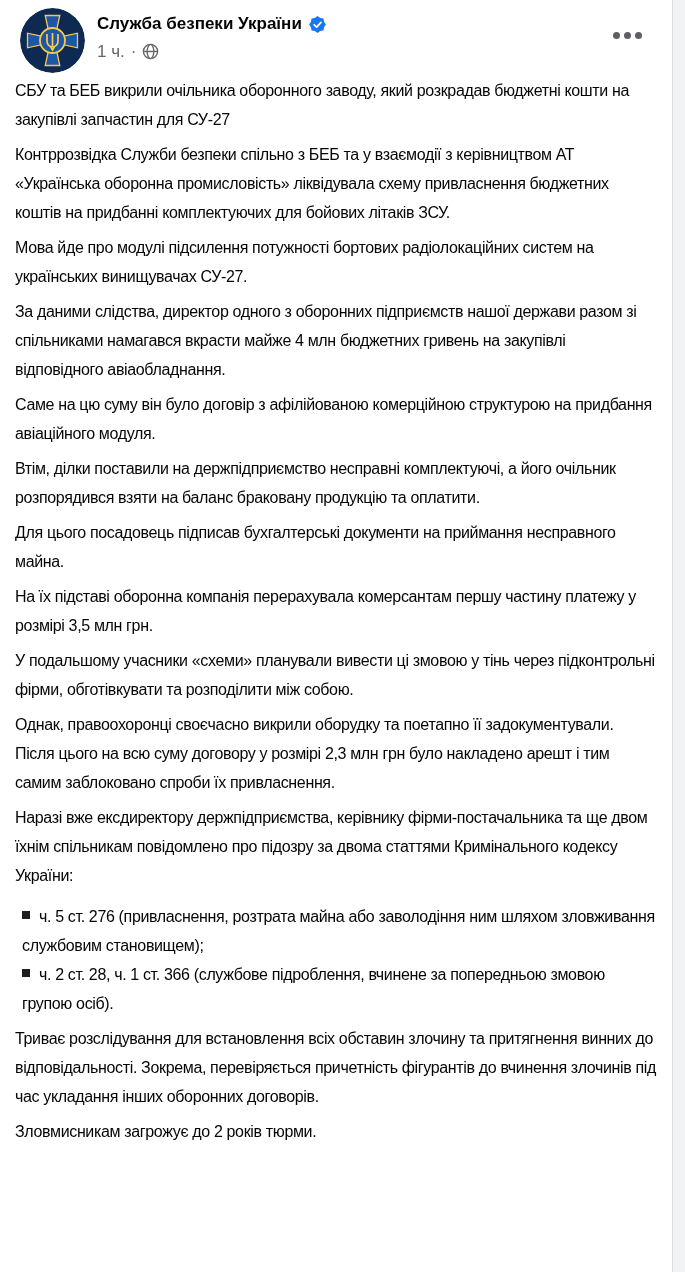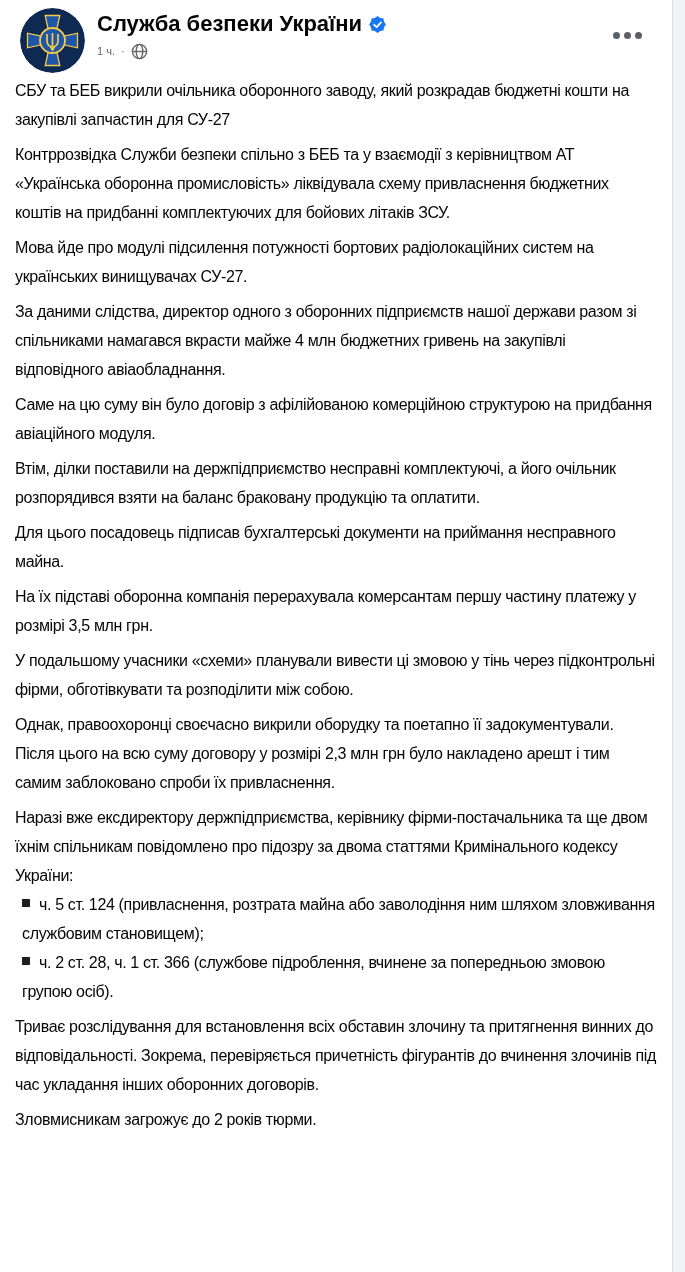--- a/index.html
+++ b/index.html
@@ -17,32 +17,32 @@
   html,body{width:685px;}
   body{font-family:"Liberation Sans", sans-serif; background:var(--page-bg);}
   .page{position:relative; width:685px; height:1272px; overflow:hidden; background:var(--page-bg);}
   .card{position:absolute; left:0; top:0; width:673px; height:1272px;
         background:var(--card-bg); border-right:1px solid var(--divider);}
   .header{position:relative; display:flex; align-items:flex-start; padding:8px 20px 0 20px;}
   .avatar{width:65px; height:65px; border-radius:50%; overflow:hidden; flex:0 0 65px; cursor:pointer;}
   .avatar svg{display:block;}
   .header-text{margin-left:12px; padding-top:2px;}
   .name-row{display:flex; align-items:center; gap:7px;}
-  .page-name{font-size:22px; font-weight:700; color:var(--text-primary); line-height:28px; cursor:pointer;}
+  .page-name{font-size:17px; font-weight:700; color:var(--text-primary); line-height:28px; cursor:pointer;}
   .verified{display:inline-flex; align-items:center;}
   .meta-row{display:flex; align-items:center; gap:5px; margin-top:3px;
-            font-size:11px; color:var(--text-secondary); line-height:21px;}
+            font-size:17px; color:var(--text-secondary); line-height:21px;}
   .meta-sep{margin:0 1px;}
   .more-btn{position:absolute; right:28px; top:26px; display:flex; gap:4px; padding:6px 2px; cursor:pointer;}
   .more-btn i{width:7px; height:7px; border-radius:50%; background:#5c5f66; display:block;}
   .post{padding:3px 16px 0 15px; margin-top:0;
         font-size:16px; line-height:29px; letter-spacing:-0.35px;
         color:var(--text-primary);}
   .post p{margin:0 0 6px;}
-  .post p.no-gap{margin-bottom:0;}
+  .post p.no-gap{margin-bottom:12px;}
   .post p.bullet{margin-bottom:0; padding-left:7px;}
   .post p.bullet-end{padding-left:7px;}
   .post .marker{display:inline-block; width:8px; height:8px; background:#1c1e21;
                 margin-right:9px; transform:translateY(-3px);}
 </style>
 </head>
 <body>
 
 <div class="page">
   <div class="card">
@@ -104,20 +104,20 @@
         <p class="normal"><span>Контррозвідка Служби безпеки спільно з БЕБ та у взаємодії з керівництвом АТ «Українська оборонна промисловість» ліквідувала схему привласнення бюджетних коштів на придбанні комплектуючих для бойових літаків ЗСУ.</span></p>
         <p class="normal"><span>Мова йде про модулі підсилення потужності бортових радіолокаційних систем на українських винищувачах СУ-27.</span></p>
         <p class="normal"><span>За даними слідства, директор одного з оборонних підприємств нашої держави разом зі спільниками намагався вкрасти майже 4 млн бюджетних гривень на закупівлі відповідного авіаобладнання.</span></p>
         <p class="normal"><span>Саме на цю суму він було договір з афілійованою комерційною структурою на придбання авіаційного модуля.</span></p>
         <p class="normal"><span>Втім, ділки поставили на держпідприємство несправні комплектуючі, а його очільник розпорядився взяти на баланс браковану продукцію та оплатити.</span></p>
         <p class="normal"><span>Для цього посадовець підписав бухгалтерські документи на приймання несправного майна.</span></p>
         <p class="normal"><span>На їх підставі оборонна компанія перерахувала комерсантам першу частину платежу у розмірі 3,5 млн грн.</span></p>
         <p class="normal"><span>У подальшому учасники «схеми» планували вивести ці змовою у тінь через підконтрольні фірми, обготівкувати та розподілити між собою.</span></p>
         <p class="normal"><span>Однак, правоохоронці своєчасно викрили оборудку та поетапно її задокументували. Після цього на всю суму договору у розмірі 2,3 млн грн було накладено арешт і тим самим заблоковано спроби їх привласнення.</span></p>
         <p class="no-gap"><span>Наразі вже ексдиректору держпідприємства, керівнику фірми-постачальника та ще двом їхнім спільникам повідомлено про підозру за двома статтями Кримінального кодексу України:</span></p>
-        <p class="bullet"><span class="marker"></span><span>ч. 5 ст. 124 (привласнення, розтрата майна або заволодіння ним шляхом зловживання службовим становищем);</span></p>
+        <p class="bullet"><span class="marker"></span><span>ч. 5 ст. 276 (привласнення, розтрата майна або заволодіння ним шляхом зловживання службовим становищем);</span></p>
         <p class="bullet-end"><span class="marker"></span><span>ч. 2 ст. 28, ч. 1 ст. 366 (службове підроблення, вчинене за попередньою змовою групою осіб).</span></p>
         <p class="normal"><span>Триває розслідування для встановлення всіх обставин злочину та притягнення винних до відповідальності. Зокрема, перевіряється причетність фігурантів до вчинення злочинів під час укладання інших оборонних договорів.</span></p>
         <p class="normal"><span>Зловмисникам загрожує до 2 років тюрми.</span></p>
       </div>
 
   </div>
 </div>
 
 </body></html>

